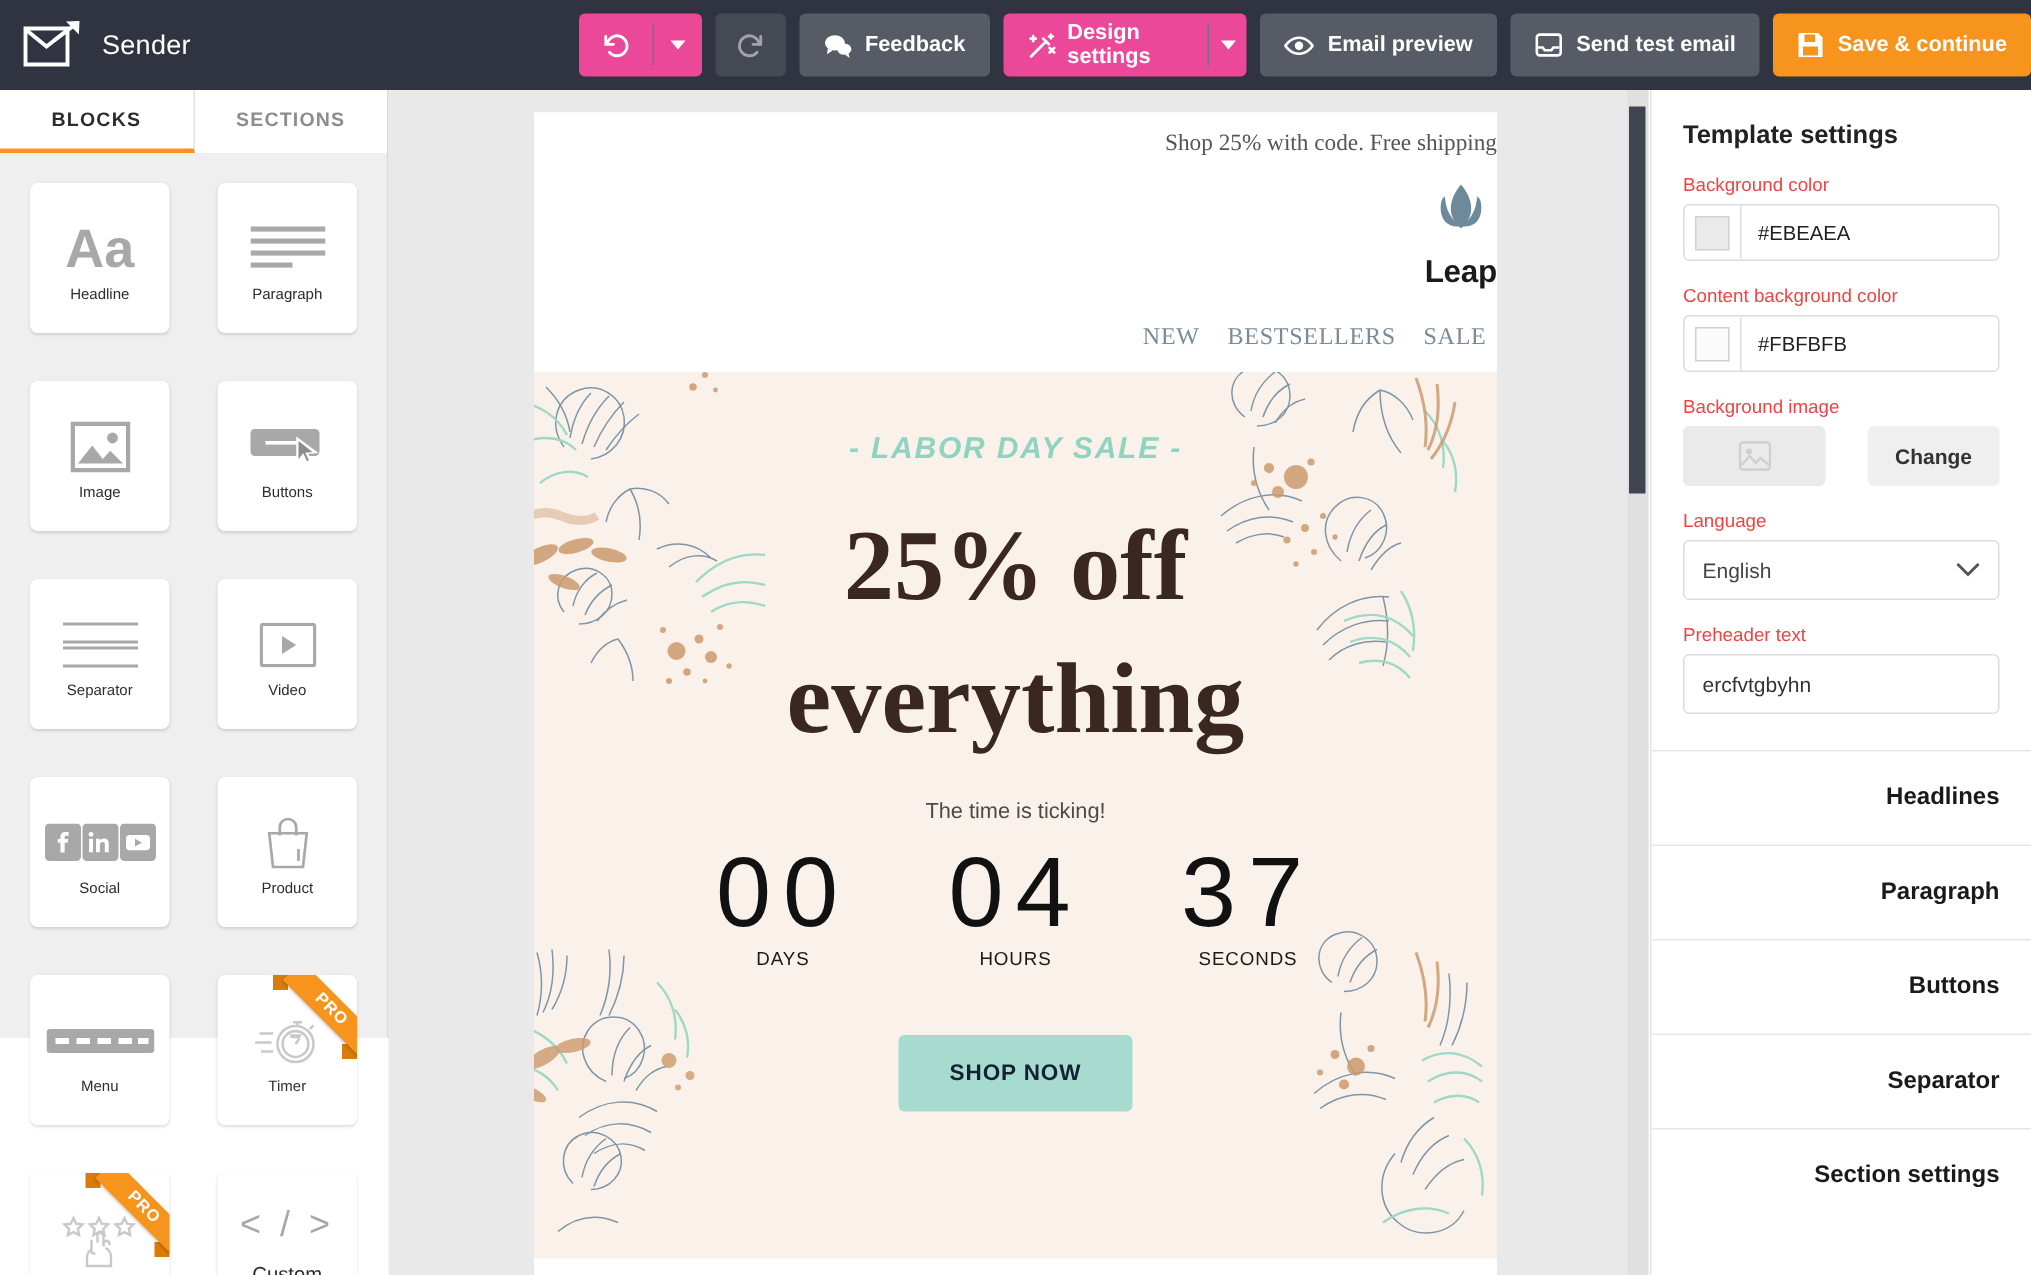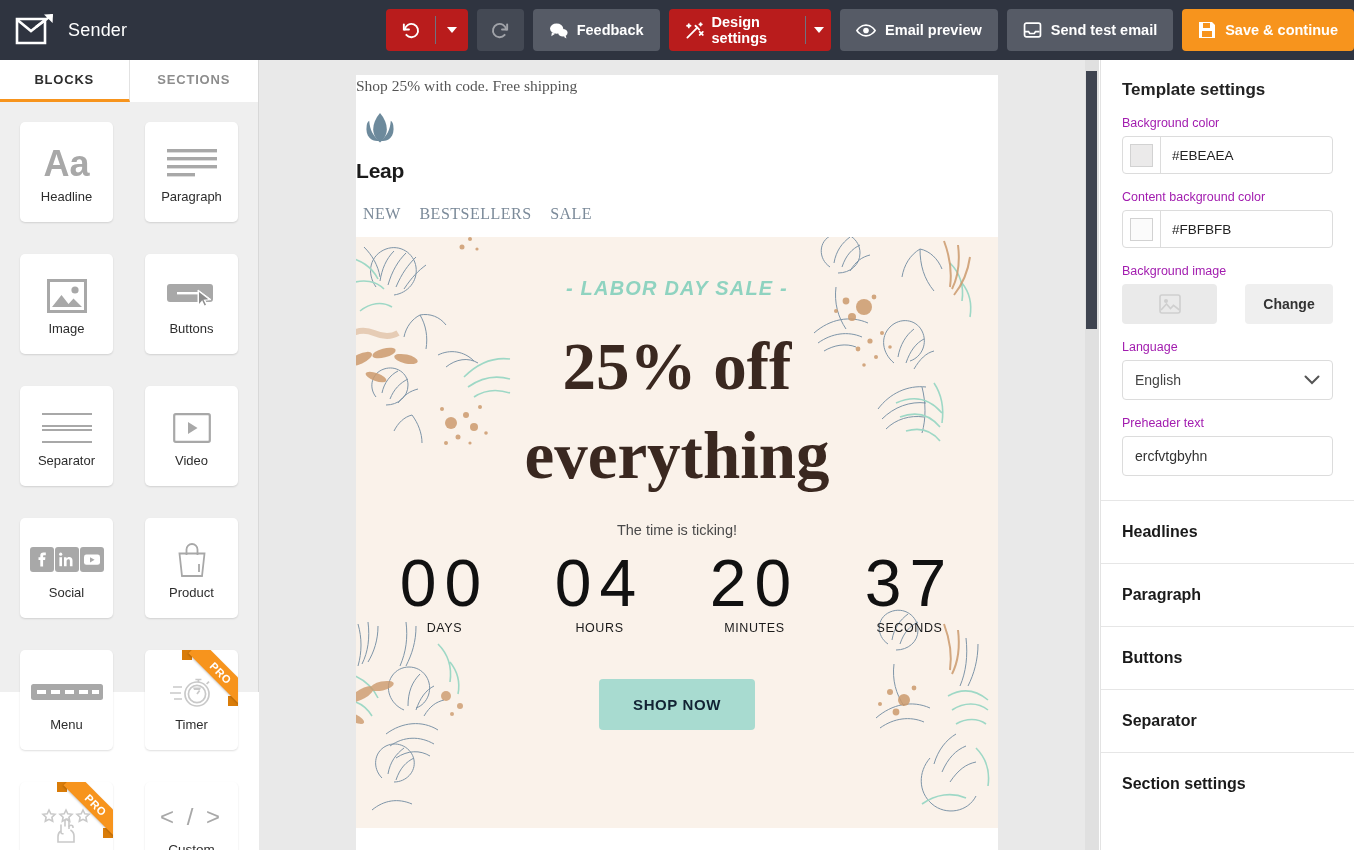--- a/index.html
+++ b/index.html
@@ -22,21 +22,21 @@
   .brand-name { color: #ffffff; font-size: 18px; letter-spacing: .2px; }
 
   .tb-actions { display: flex; align-items: center; gap: 9px; }
   .tb-btn {
     height: 42px; border-radius: 4px; background: #565b66;
     display: flex; align-items: center; gap: 9px;
     padding: 0 16px; color: #fff; font-size: 14.5px; font-weight: bold;
     border: none; cursor: pointer; white-space: nowrap;
   }
   .tb-btn.icononly { padding: 0 14px; }
-  .tb-split { display: flex; align-items: center; background: #b91c1c; border-radius: 4px; height: 42px; }
+  .tb-split { display: flex; align-items: center; background: #ec4899; border-radius: 4px; height: 42px; }
   .tb-split .main { display: flex; align-items: center; gap: 8px; padding: 0 16px; height: 42px; color: #fff; font-size: 14.5px; font-weight: bold; cursor: pointer; }
   .tb-split .main.narrow { padding: 0 15px; }
   .tb-split .divider { width: 1px; height: 28px; background: #6e7380; }
   .tb-split .caret { width: 32px; height: 42px; display: flex; align-items: center; justify-content: center; cursor: pointer; }
   .tb-btn.disabled { opacity: .55; }
   .tb-btn.primary { background: #f7941d; }
   .caret-glyph { width: 0; height: 0; border-left: 5px solid transparent; border-right: 5px solid transparent; border-top: 6px solid #fff; }
   .ico { display: inline-flex; align-items: center; justify-content: center; }
 
   
@@ -60,21 +60,21 @@
     display: grid; grid-template-columns: 1fr 1fr;
     gap: 32px; padding: 20px;
   }
   .block-card {
     position: relative; height: 100px; background: #fff;
     border-radius: 5px; box-shadow: 0 1px 2px rgba(0,0,0,.13);
     display: flex; flex-direction: column; align-items: center; justify-content: center;
     cursor: grab; overflow: hidden;
   }
   .block-icon { height: 48px; display: flex; align-items: center; justify-content: center; color: #a8a8a8; }
-  .block-label { font-size: 13px; color: #2d2d2d; line-height: 1.05; text-align: center; margin-top: 2px; }
+  .block-label { font-size: 10px; color: #2d2d2d; line-height: 1.05; text-align: center; margin-top: 2px; }
   .block-label.two { font-size: 13.5px; }
   .pro-ribbon {
     position: absolute; top: 0; right: 0; width: 74px; height: 74px;
     pointer-events: none; overflow: visible;
   }
   .pro-ribbon span {
     position: absolute; top: 14px; right: -20px;
     transform: rotate(45deg);
     background: #f7941d; color: #fff;
     font-size: 11px; font-weight: bold; letter-spacing: .6px;
@@ -91,21 +91,21 @@
   .canvas {
     position: absolute; top: 60px; left: 259px;
     width: 840px; height: 790px;
     background: #e9e9e9; overflow: hidden;
   }
   .email-wrap {
     position: absolute; top: 15px; left: 97px;
     width: 642px; min-height: 790px;
     background: #ffffff;
   }
-  .email-head { padding: 2px 0 14px; text-align: left; background: #fff; }
+  .email-head { padding: 12px 0 14px; text-align: right; background: #fff; }
   .promo-line { font-family: "Liberation Serif", serif; font-size: 15.5px; color: #555; }
   .logo-mark { margin: 12px auto 4px; width: 48px; height: 48px; }
   .logo-word { font-size: 21px; font-weight: bold; color: #1a1a1a; letter-spacing: -.2px; }
   .email-nav { margin-top: 22px; font-family: "Liberation Serif", serif; font-size: 16px; color: #7b8a99; letter-spacing: .5px; }
   .email-nav a { color: #7b8a99; text-decoration: none; margin: 0 7px; }
 
   .hero {
     position: relative; background: #faf2ea;
     padding: 40px 0 0; overflow: hidden; height: 591px;
   }
@@ -143,21 +143,21 @@
   }
 
   
   .rightpanel {
     position: absolute; top: 60px; left: 1100px;
     width: 254px; height: 790px; background: #fff;
     border-left: 1px solid #e3e3e3; overflow: hidden;
   }
   .rp-title { font-size: 17px; font-weight: bold; color: #222; padding: 20px 21px 0; }
   .rp-field { padding: 0 21px; margin-top: 16px; }
-  .rp-label { font-size: 12.5px; color: #a21caf; margin-bottom: 6px; }
+  .rp-label { font-size: 12.5px; color: #ef4444; margin-bottom: 6px; }
   .color-input {
     display: flex; align-items: stretch; height: 38px;
     border: 1px solid #dcdcdc; border-radius: 4px; overflow: hidden; background: #fff;
   }
   .color-swatch { width: 38px; display: flex; align-items: center; justify-content: center; border-right: 1px solid #dcdcdc; cursor: pointer; }
   .color-swatch i { display: block; width: 23px; height: 23px; border: 1px solid #d2d2d2; }
   .color-value { flex: 1; display: flex; align-items: center; padding-left: 11px; font-size: 13.5px; color: #222; cursor: text; }
   .bgimg-row { display: flex; gap: 28px; }
   .bgimg-thumb {
     flex: 1; height: 40px; background: #eaeaea; border-radius: 4px;
@@ -173,21 +173,21 @@
   }
   .select-box .chev { position: absolute; right: 12px; top: 50%; transform: translateY(-50%); }
   .text-input {
     height: 40px; border: 1px solid #dcdcdc; border-radius: 4px;
     display: flex; align-items: center; padding: 0 12px; font-size: 14px; color: #333;
     background: #fff; cursor: text;
   }
   .rp-sections { margin-top: 24px; }
   .rp-section {
     border-top: 1px solid #e6e6e6; padding: 22px 21px;
-    font-size: 16px; font-weight: bold; color: #1a1a1a; cursor: pointer;
+    font-size: 16px; font-weight: bold; color: #1a1a1a; cursor: pointer; text-align: right;
   }
 </style>
 </head>
 <body>
 
 <div class="topbar">
   <div class="brand">
     <span class="brand-logo ico">
       <svg width="42" height="34" viewBox="0 0 42 34">
         <path d="M3 6h28v24H3z" fill="none" stroke="#fff" stroke-width="2.6"></path>
@@ -622,24 +622,20 @@
         <div class="countdown">
           <div class="cd-unit">
             <div class="cd-num">00</div>
             <div class="cd-lbl">DAYS</div>
           </div>
           <div class="cd-unit">
             <div class="cd-num">04</div>
             <div class="cd-lbl">HOURS</div>
           </div>
           <div class="cd-unit">
-            <div class="cd-num">20</div>
-            <div class="cd-lbl">MINUTES</div>
-          </div>
-          <div class="cd-unit">
             <div class="cd-num">37</div>
             <div class="cd-lbl">SECONDS</div>
           </div>
         </div>
 
         <button class="shop-btn">SHOP NOW</button>
       </div>
     </div>
 
   </div>

